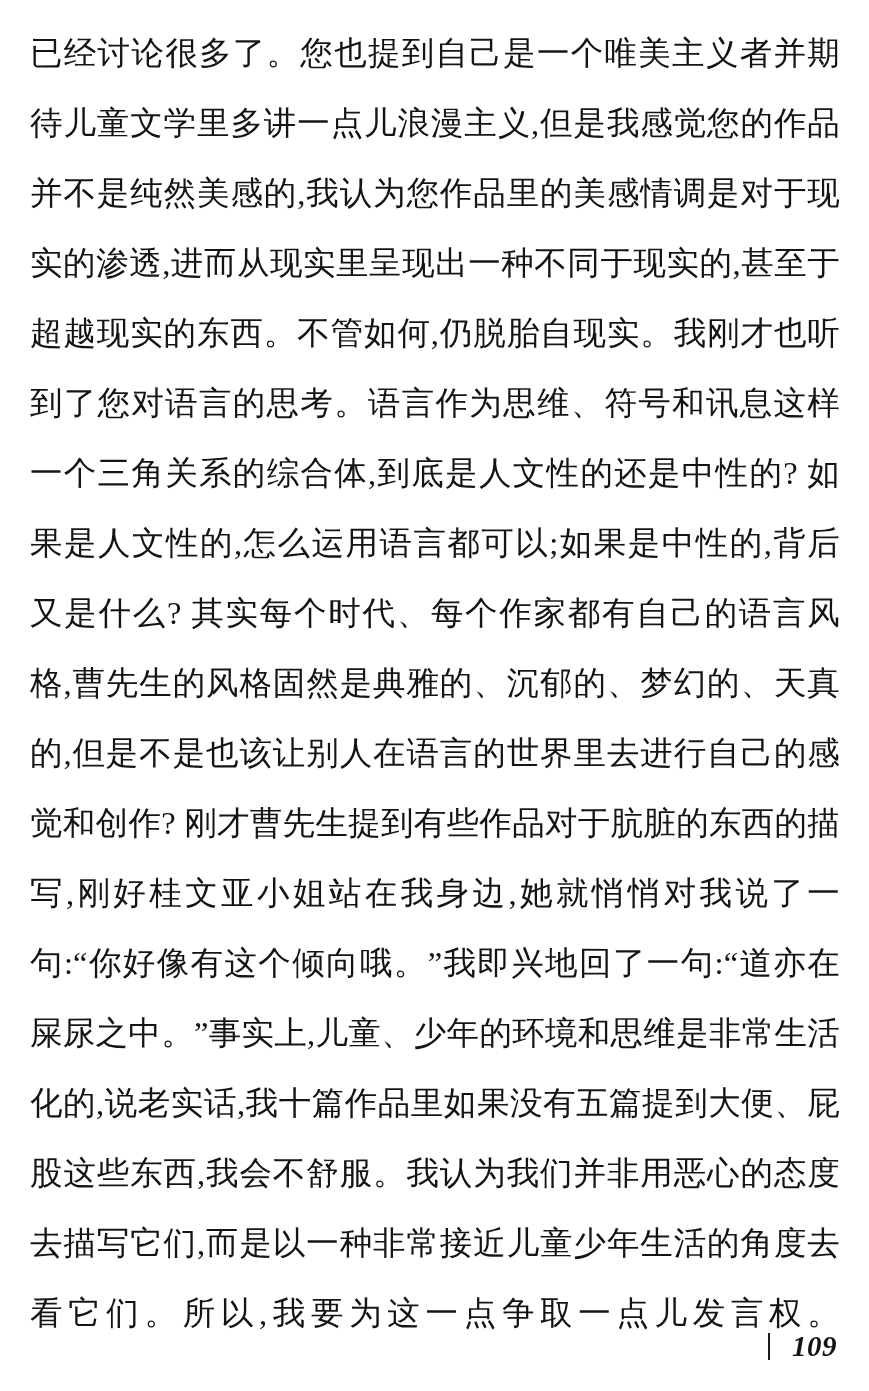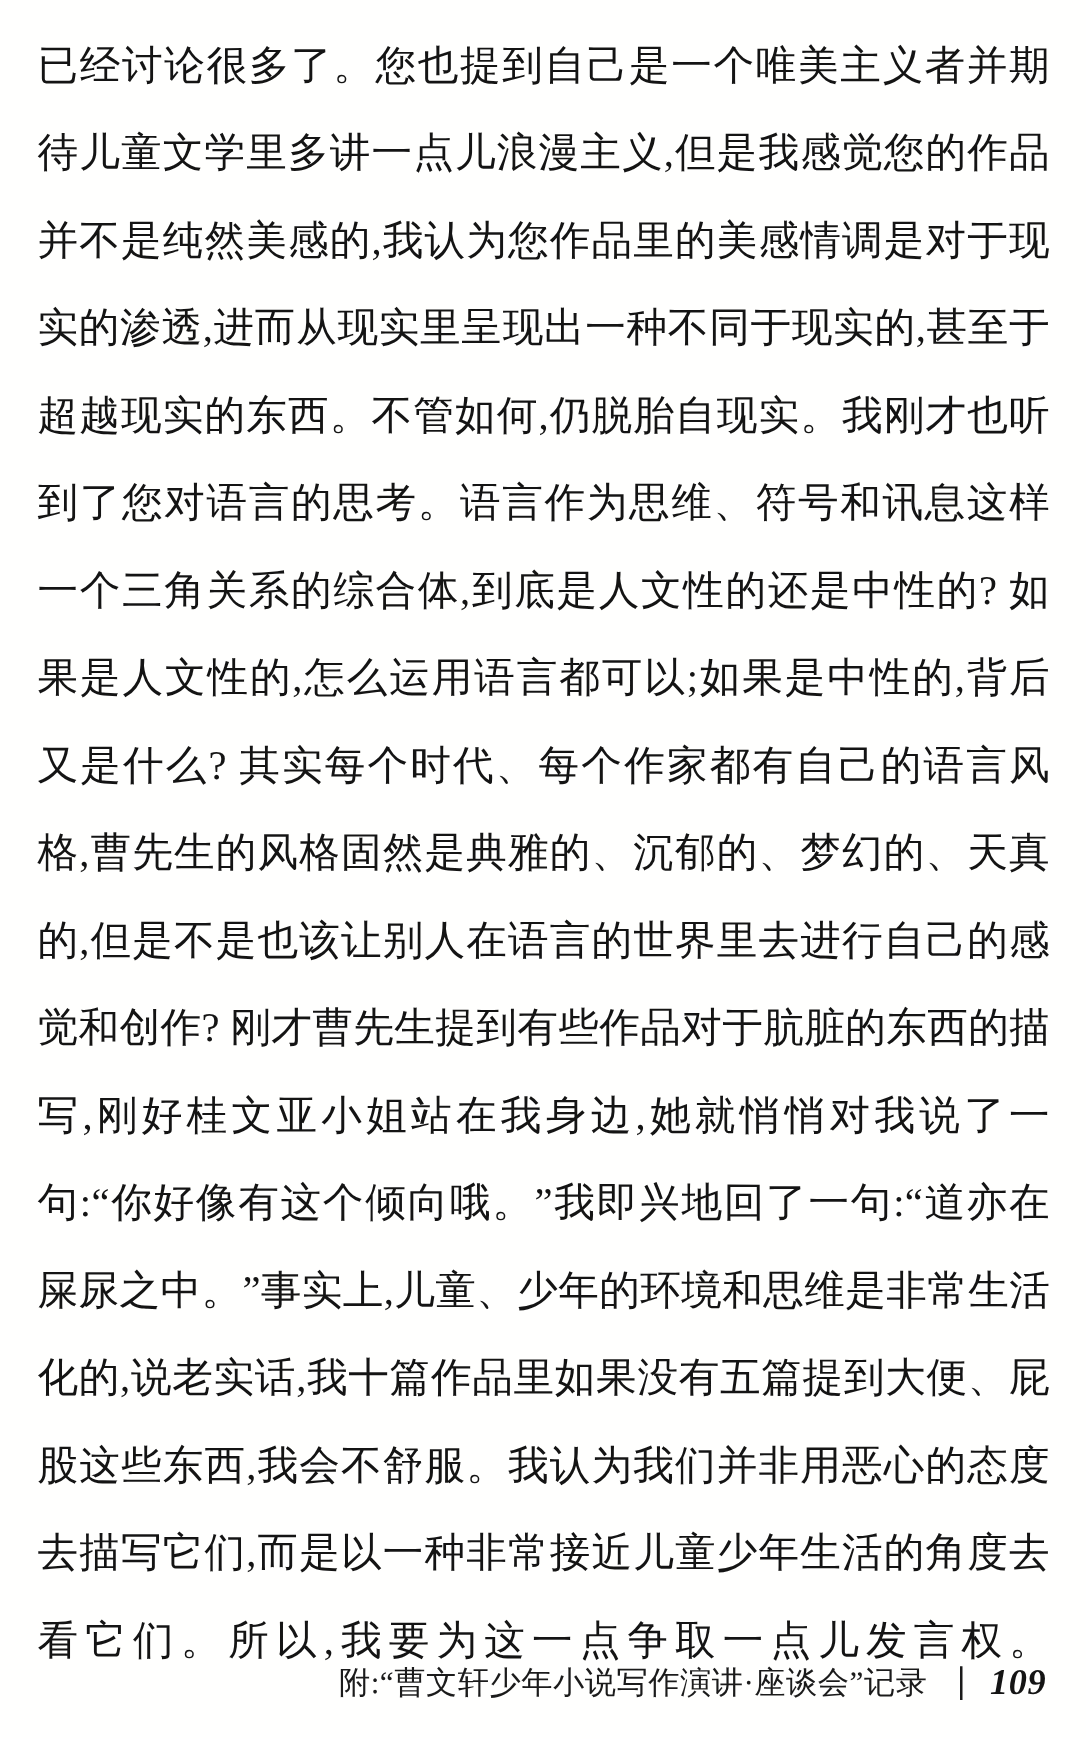--- a/index.html
+++ b/index.html
@@ -100,18 +100,17 @@
 
 <div class="page">
 
   <div class="text-column">
 
     <p class="body-para"><span>已经讨论很多了。您也提到自己是一个唯美主义者并期待儿童文学里多讲一点儿浪漫主义,但是我感觉您的作品并不是纯然美感的,我认为您作品里的美感情调是对于现实的渗透,进而从现实里呈现出一种不同于现实的,甚至于超越现实的东西。不管如何,仍脱胎自现实。我刚才也听到了您对语言的思考。语言作为思维、符号和讯息这样一个三角关系的综合体,到底是人文性的还是中性的? 如果是人文性的,怎么运用语言都可以;如果是中性的,背后又是什么? 其实每个时代、每个作家都有自己的语言风格,曹先生的风格固然是典雅的、沉郁的、梦幻的、天真的,但是不是也该让别人在语言的世界里去进行自己的感觉和创作? 刚才曹先生提到有些作品对于肮脏的东西的描写,刚好桂文亚小姐站在我身边,她就悄悄对我说了一句:“你好像有这个倾向哦。”我即兴地回了一句:“道亦在屎尿之中。”事实上,儿童、少年的环境和思维是非常生活化的,说老实话,我十篇作品里如果没有五篇提到大便、屁股这些东西,我会不舒服。我认为我们并非用恶心的态度去描写它们,而是以一种非常接近儿童少年生活的角度去看它们。所以,我要为这一点争取一点儿发言权。</span></p>
 
   </div>
 
   <div class="footer">
-    <span class="footer-title">附:“曹文轩少年小说写作演讲·座谈会”记录</span>
     <span class="footer-sep"></span>
     <span class="footer-pageno">109</span>
   </div>
 
 </div>
 
 </body></html>

